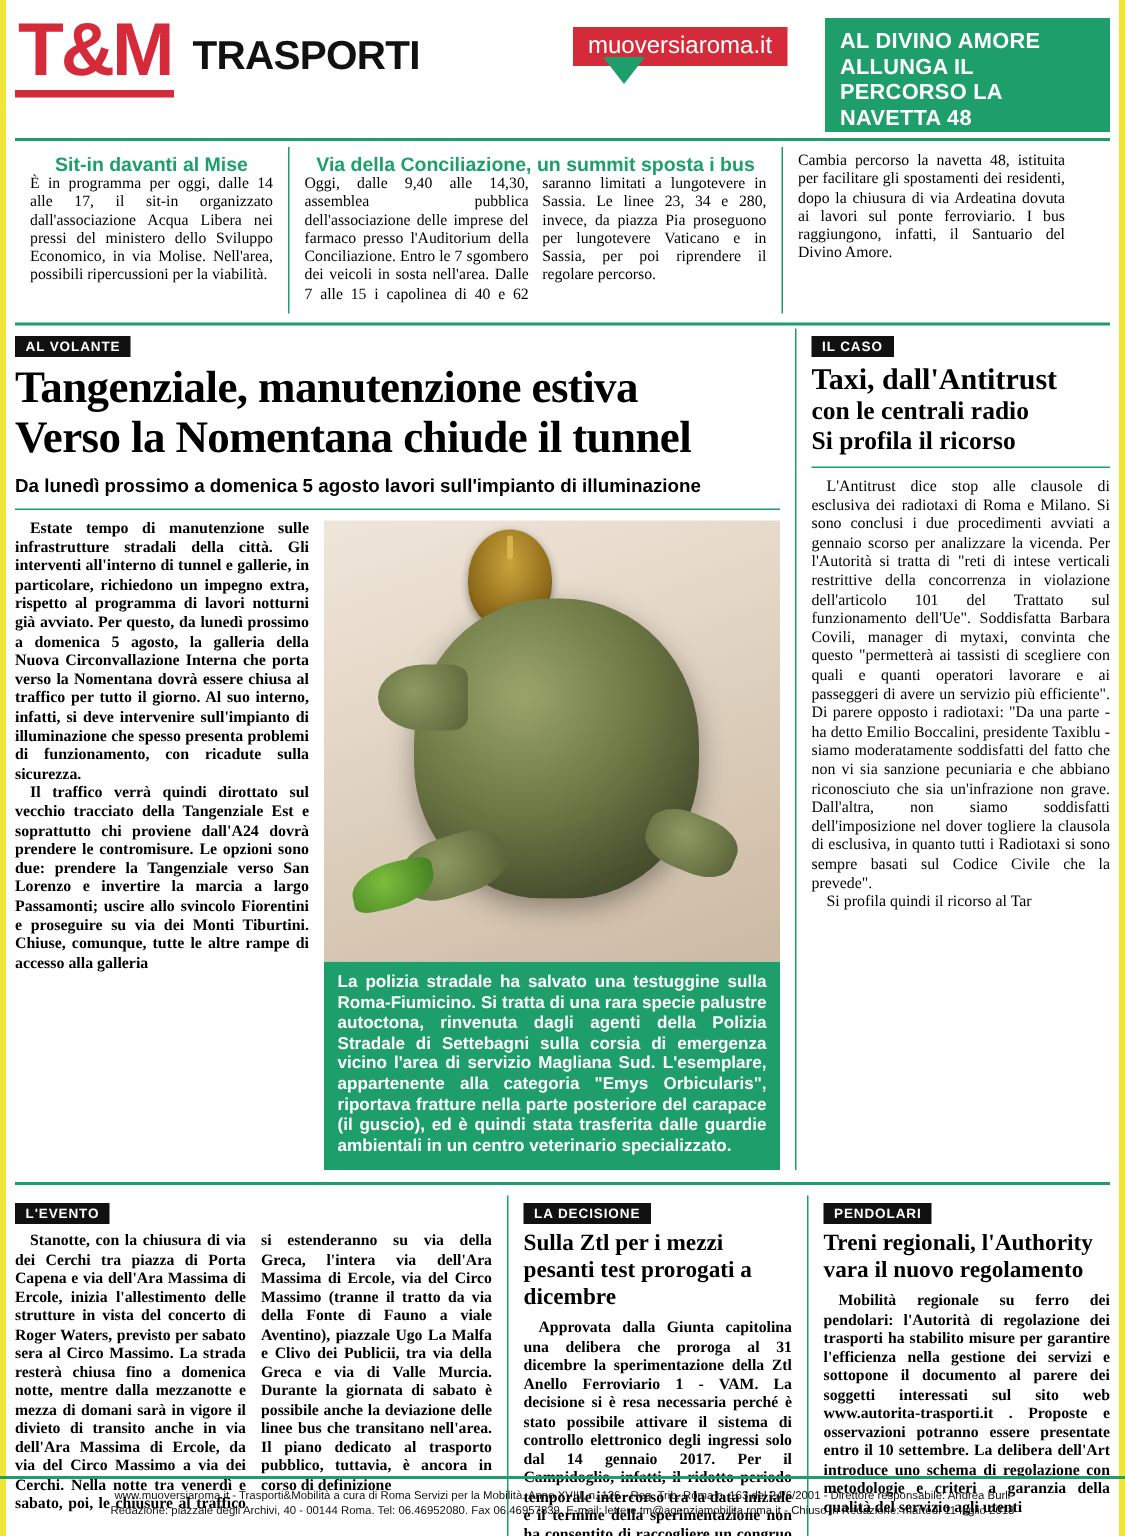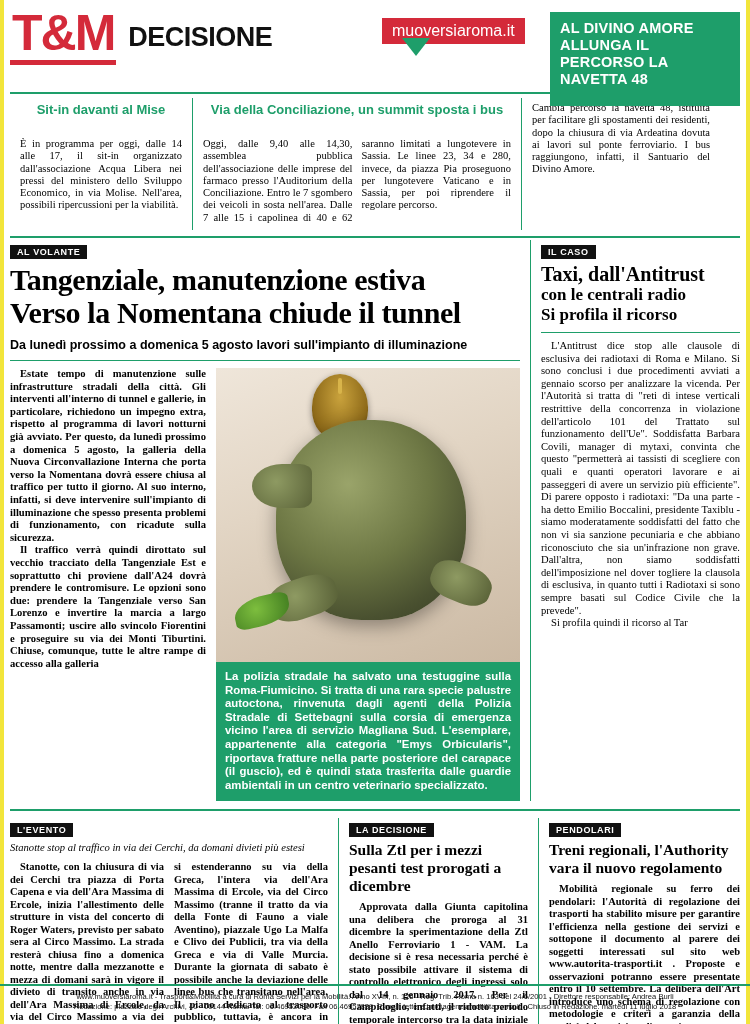--- a/index.html
+++ b/index.html
@@ -36,33 +36,33 @@
     background:#d42a3a; color:#fff;
     font-family:"Liberation Sans", sans-serif;
     font-size:16px; padding:4px 10px;
   }
   .tag-arrow {
     position:absolute; left:392px; top:30px;
     width:0;height:0;border-left:14px solid transparent;border-right:14px solid transparent;border-top:18px solid #1e9e6a;
   }
   .green-box {
     position:absolute; right:0; top:4px; width:190px;
-    background:#1e9e6a; color:#fff; padding:8px 10px 18px 10px;
+    background:#1e9e6a; color:#fff; padding:8px 10px 0 10px;
     font-family:"Liberation Sans", sans-serif;
     font-weight:bold; font-size:14.5px; line-height:17px; letter-spacing:0.2px;
   }
 
   
   .teasers { display:flex; gap:0; margin-top:4px; border-top:none; }
   .teaser { padding:4px 10px 6px 10px; }
   .teaser.t1 { width:182px; }
   .teaser.t2 { width:330px; border-left:1px solid #1e9e6a; border-right:1px solid #1e9e6a; }
   .teaser.t3 { width:198px; }
   .teaser h3 {
-    margin:0 0 21px 0; font-family:"Liberation Sans", sans-serif;
+    margin:0 0 0 0; font-family:"Liberation Sans", sans-serif;
     font-size:13px; font-weight:bold; color:#1e9e6a; text-align:center; line-height:15px;
   }
   .teaser p { margin:0; font-size:10.5px; line-height:12.3px; text-align:justify; }
   .teaser .cols2 { column-count:2; column-gap:9px; }
   .teaser.t3 p { text-align:justify; }
 
   
   .rule-green { height:2px; background:#1e9e6a; margin:6px 0 0 0; }
 
   
@@ -176,21 +176,21 @@
 <body>
 
 <div class="page">
   <div class="edge-left"></div>
   <div class="edge-right"></div>
 
   <div class="masthead">
     <div class="logo-block">
       <div class="tm-logo">T&amp;M</div>
       <div class="tm-words">
-        <span>DECISIONE</span><br>
+        <span>TRASPORTI</span><br>
       </div>
     </div>
     <div class="site-tag">muoversiaroma.it</div>
     <div class="tag-arrow"></div>
     <div class="green-box">AL DIVINO AMORE ALLUNGA IL PERCORSO LA NAVETTA 48</div>
   </div>
 
   <div class="rule-green"></div>
 
   <div class="teasers">
@@ -255,21 +255,20 @@
     </div>
   </div>
 
   <div class="rule-green" style="margin-top:8px;"></div>
 
   <div class="bottom">
     <div class="bcol b1">
       <div class="kickrow">
         <span class="kicker">L'EVENTO</span>
       </div>
-      <div class="bsub">Stanotte stop al traffico in via dei Cerchi, da domani divieti più estesi</div>
       <div class="bbody two-cols">
         <p>Stanotte, con la chiusura di via dei Cerchi tra piazza di Porta Capena e via dell'Ara Massima di Ercole, inizia l'allestimento delle strutture in vista del concerto di Roger Waters, previsto per sabato sera al Circo Massimo. La strada resterà chiusa fino a domenica notte, mentre dalla mezzanotte e mezza di domani sarà in vigore il divieto di transito anche in via dell'Ara Massima di Ercole, da via del Circo Massimo a via dei Cerchi. Nella notte tra venerdì e sabato, poi, le chiusure al traffico si estenderanno su via della Greca, l'intera via dell'Ara Massima di Ercole, via del Circo Massimo (tranne il tratto da via della Fonte di Fauno a viale Aventino), piazzale Ugo La Malfa e Clivo dei Publicii, tra via della Greca e via di Valle Murcia. Durante la giornata di sabato è possibile anche la deviazione delle linee bus che transitano nell'area. Il piano dedicato al trasporto pubblico, tuttavia, è ancora in corso di definizione</p>
       </div>
     </div>
     <div class="bcol b2">
       <div class="kickrow">
         <span class="kicker">LA DECISIONE</span>
       </div>
       <div class="bhead">Sulla Ztl per i mezzi pesanti test prorogati a dicembre</div>
       <div class="bbody">

